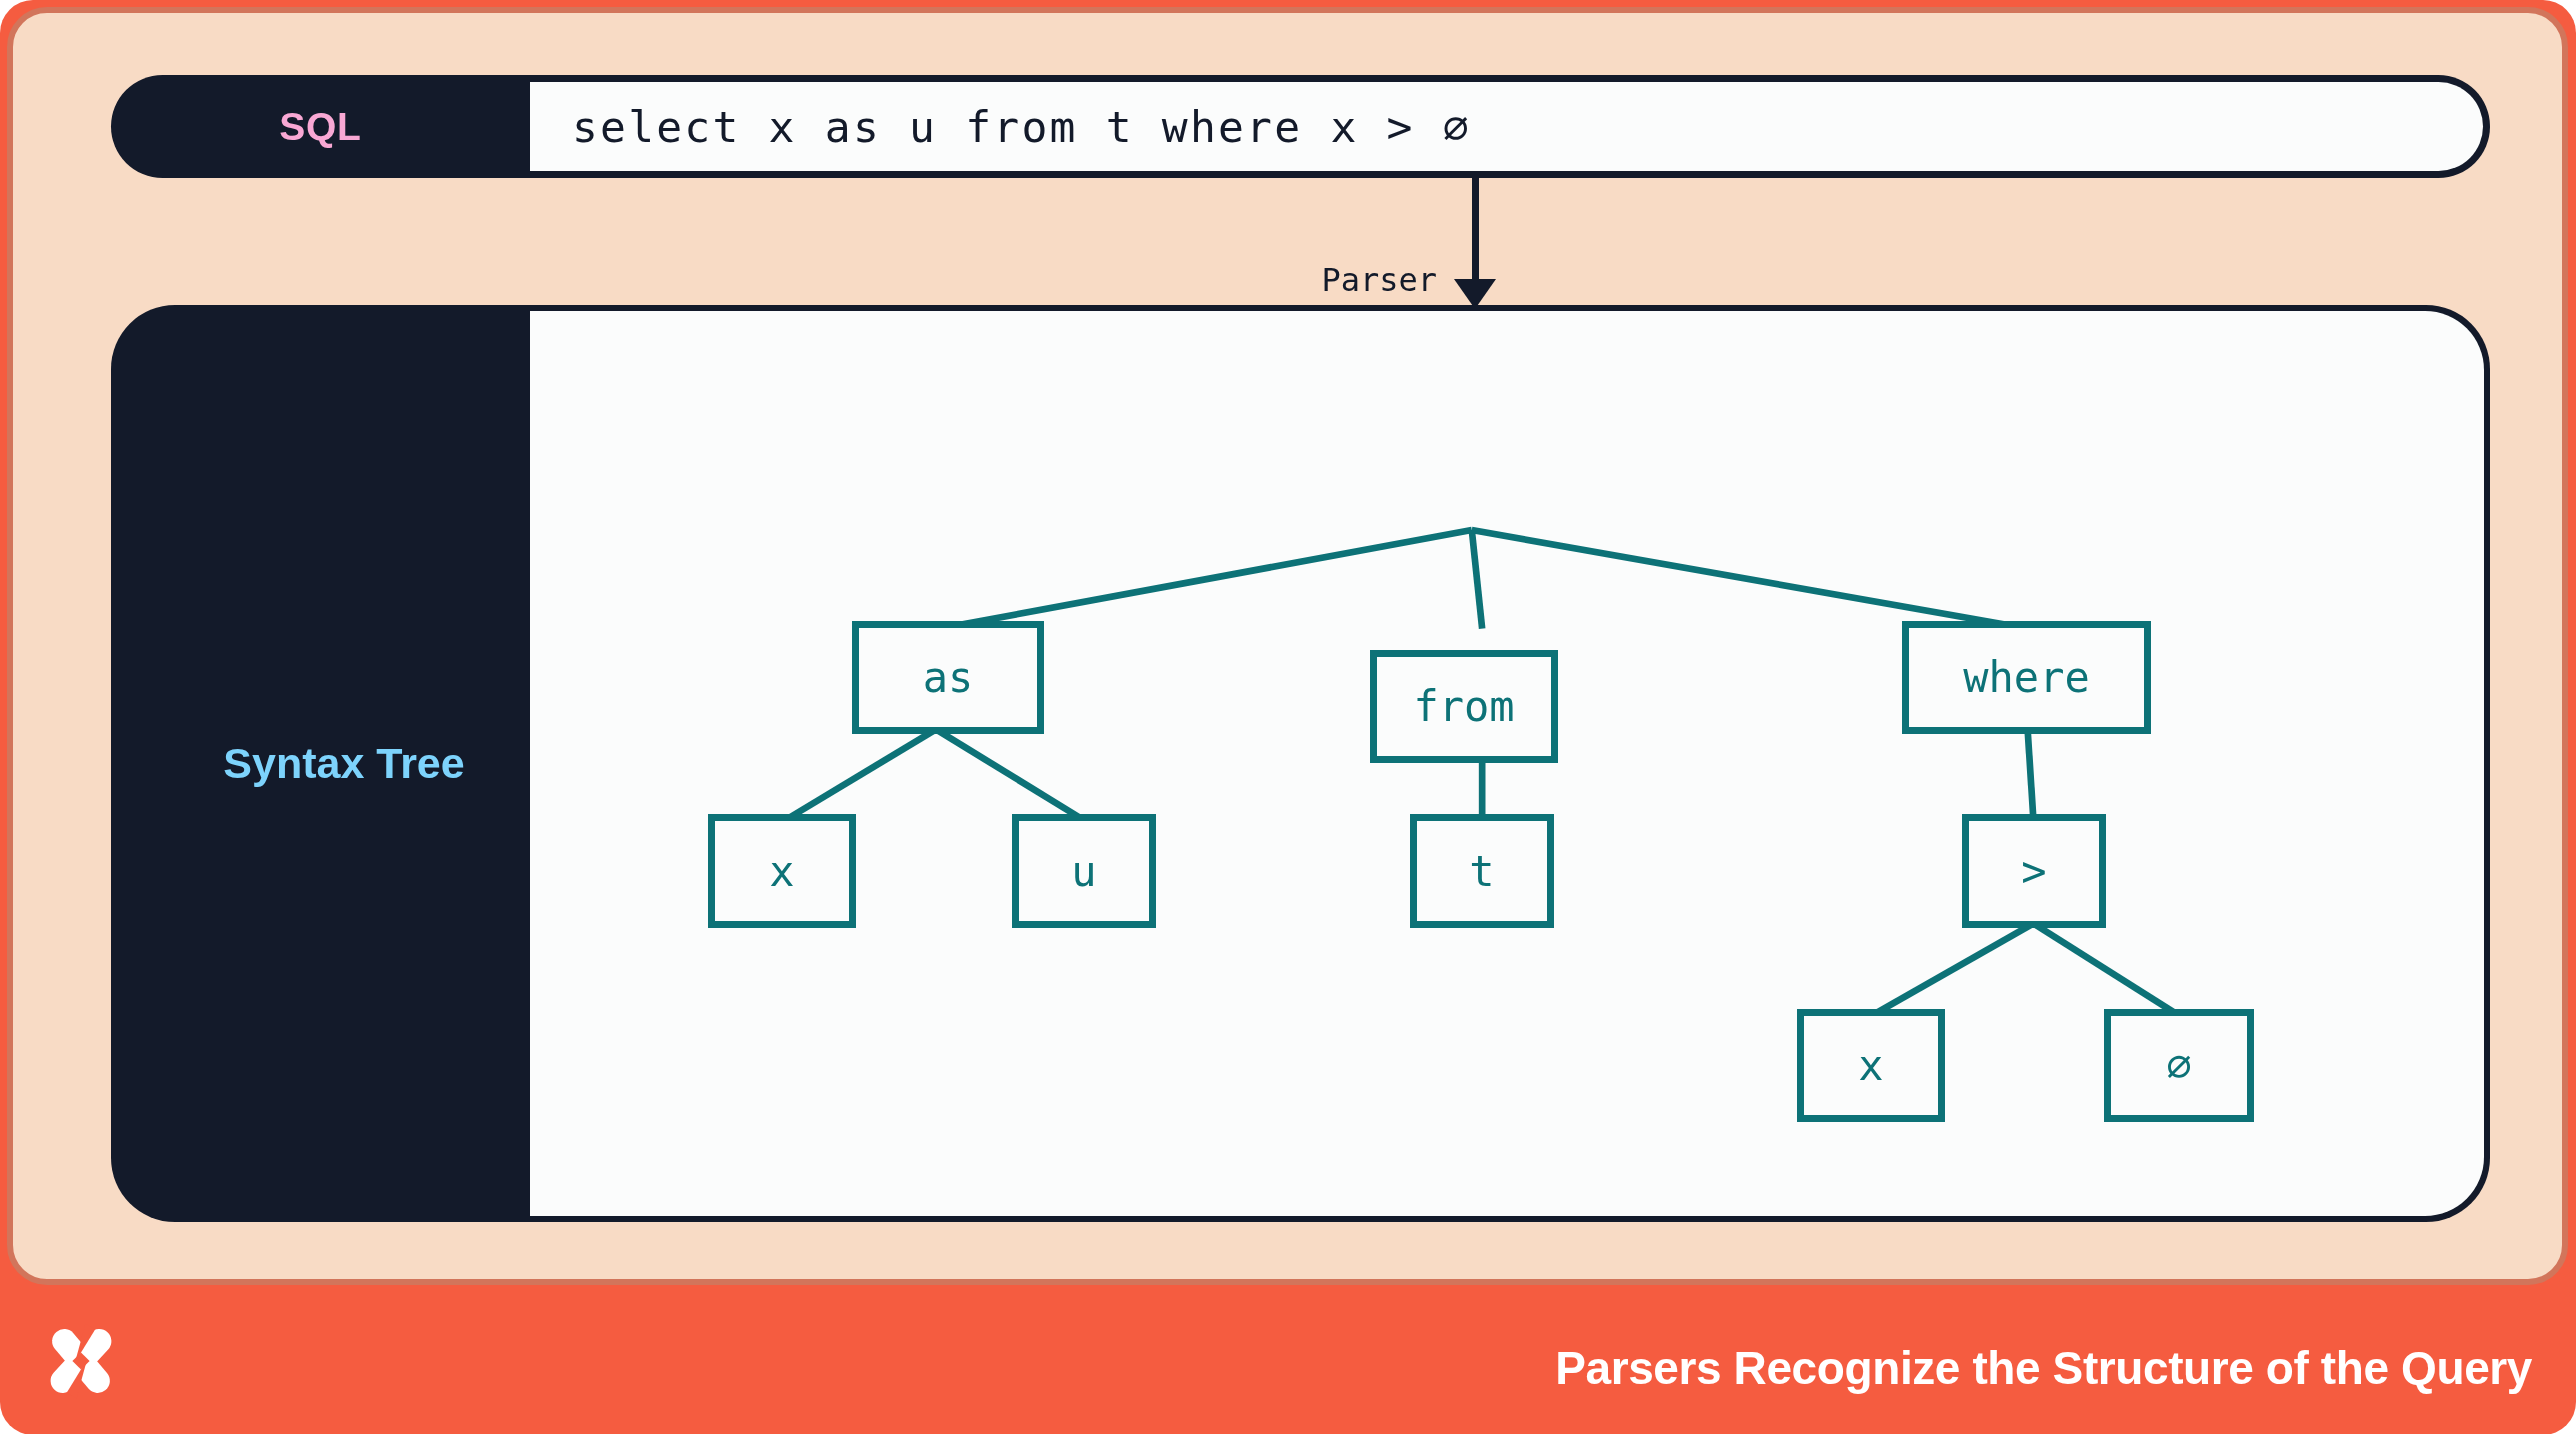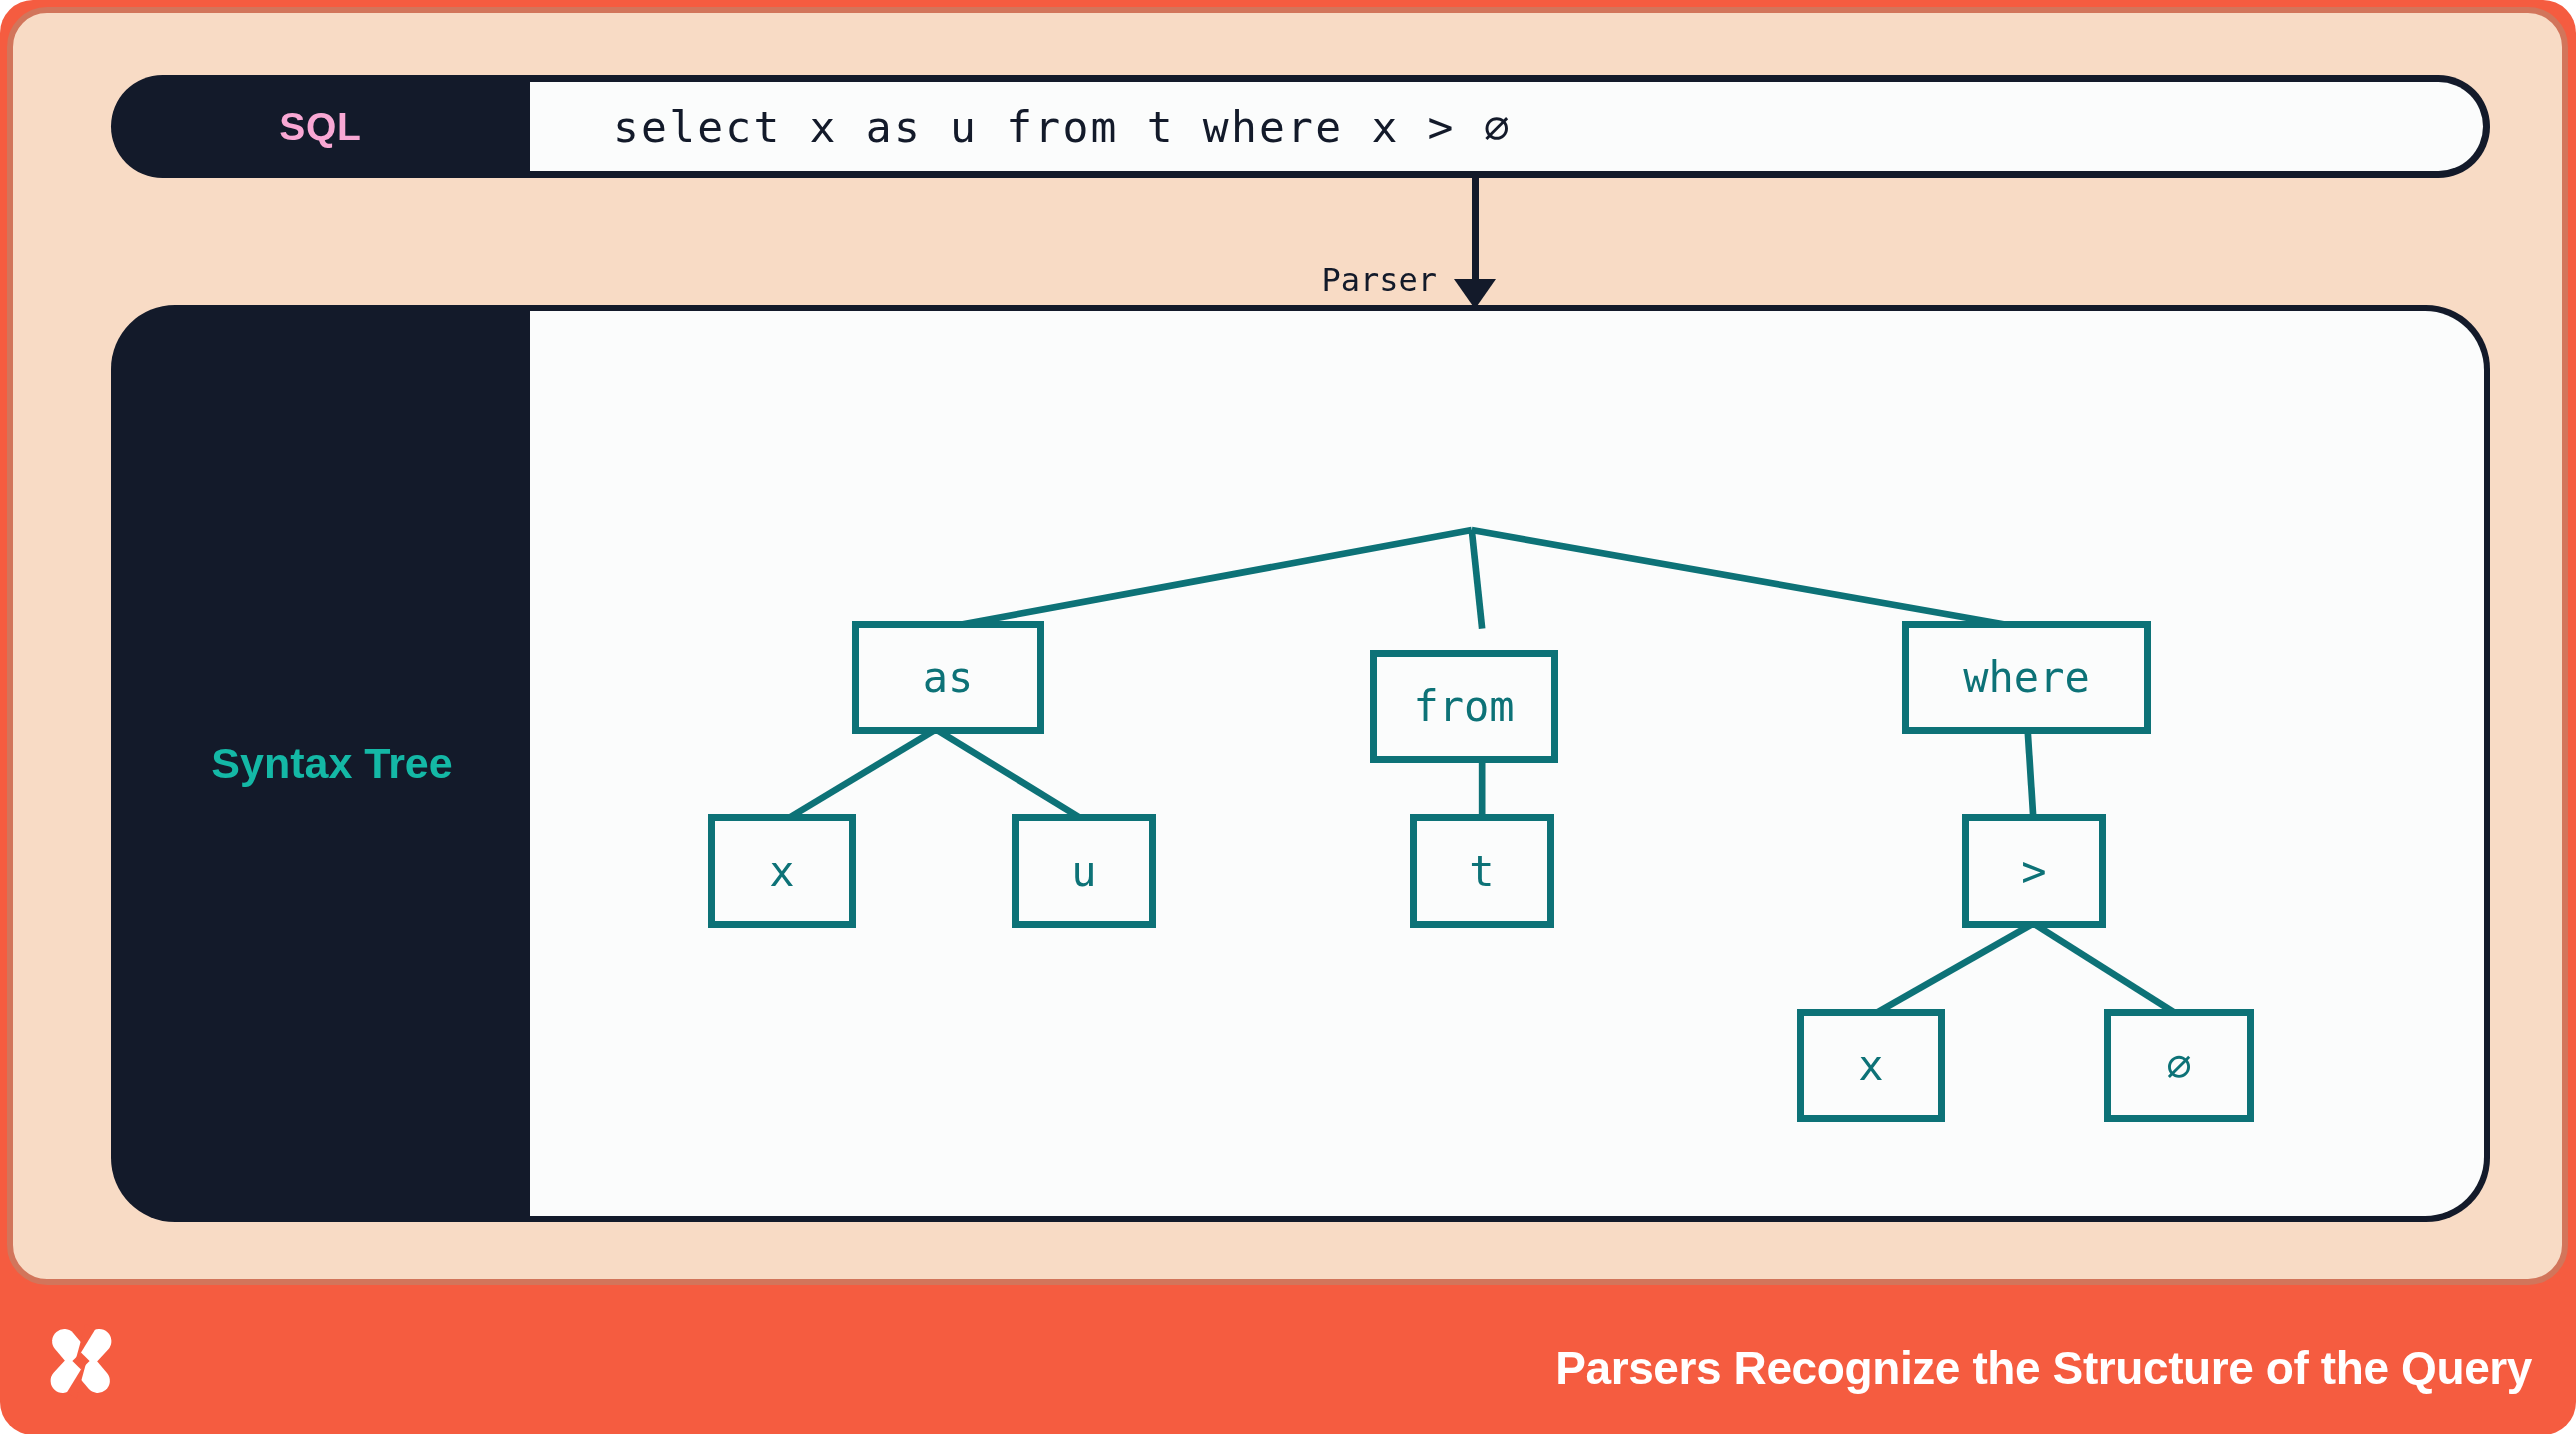--- a/index.html
+++ b/index.html
@@ -24,40 +24,40 @@
 
   
   .sql-bar{position:absolute;left:111px;top:75px;width:2379px;height:103px;
            background:var(--navy);border-radius:52px;}
   .sql-label{position:absolute;left:0;top:0;width:419px;height:100%;
              display:flex;align-items:center;justify-content:center;
              color:#f9a8d4;font-size:39px;font-weight:700;letter-spacing:0.7px;}
   .sql-paper{position:absolute;left:419px;top:6.7px;right:6.7px;bottom:6.7px;
              box-sizing:border-box;background:var(--paper);
              border-radius:0 46px 46px 0;display:flex;align-items:center;
-             padding-left:83px;}
+             padding-left:42px;}
   .sql-query{font-size:43px;letter-spacing:2.2px;color:var(--navy);white-space:pre;}
 
   
   .parser-label{position:absolute;left:1141px;top:259px;width:296px;
                 text-align:right;font-size:32px;line-height:42px;color:var(--navy);}
   .arrow-line{position:absolute;left:1472px;top:178px;width:6.7px;height:108px;
               background:var(--navy);}
   .arrow-head{position:absolute;left:1454px;top:279px;width:0;height:0;
               border-left:21px solid transparent;border-right:21px solid transparent;
               border-top:30px solid var(--navy);}
 
   
   .tree-panel{position:absolute;left:111px;top:305px;width:2379px;height:917px;
               background:var(--navy);border-radius:64px;}
   .tree-paper{position:absolute;left:419px;top:6px;right:6px;bottom:6px;
               background:var(--paper);border-radius:0 59px 59px 0;}
-  .tree-side-label{position:absolute;left:0;top:0;width:442px;height:100%;
+  .tree-side-label{position:absolute;left:12px;top:0;width:442px;height:100%;
                    display:flex;align-items:center;justify-content:center;
-                   color:#14b8a6;font-size:43px;font-weight:700;}
+                   color:#7dd3fc;font-size:43px;font-weight:700;}
 
   
   .edges{position:absolute;left:0;top:0;width:2576px;height:1435px;pointer-events:none;}
   .edge{stroke:var(--teal);stroke-width:9;}
   .node{position:absolute;box-sizing:border-box;background:var(--paper);
         border:7.4px solid var(--teal);color:var(--teal);
         display:flex;align-items:center;justify-content:center;
         font-size:42px;font-family:"DejaVu Sans Mono","Liberation Mono",monospace;}
 
   

